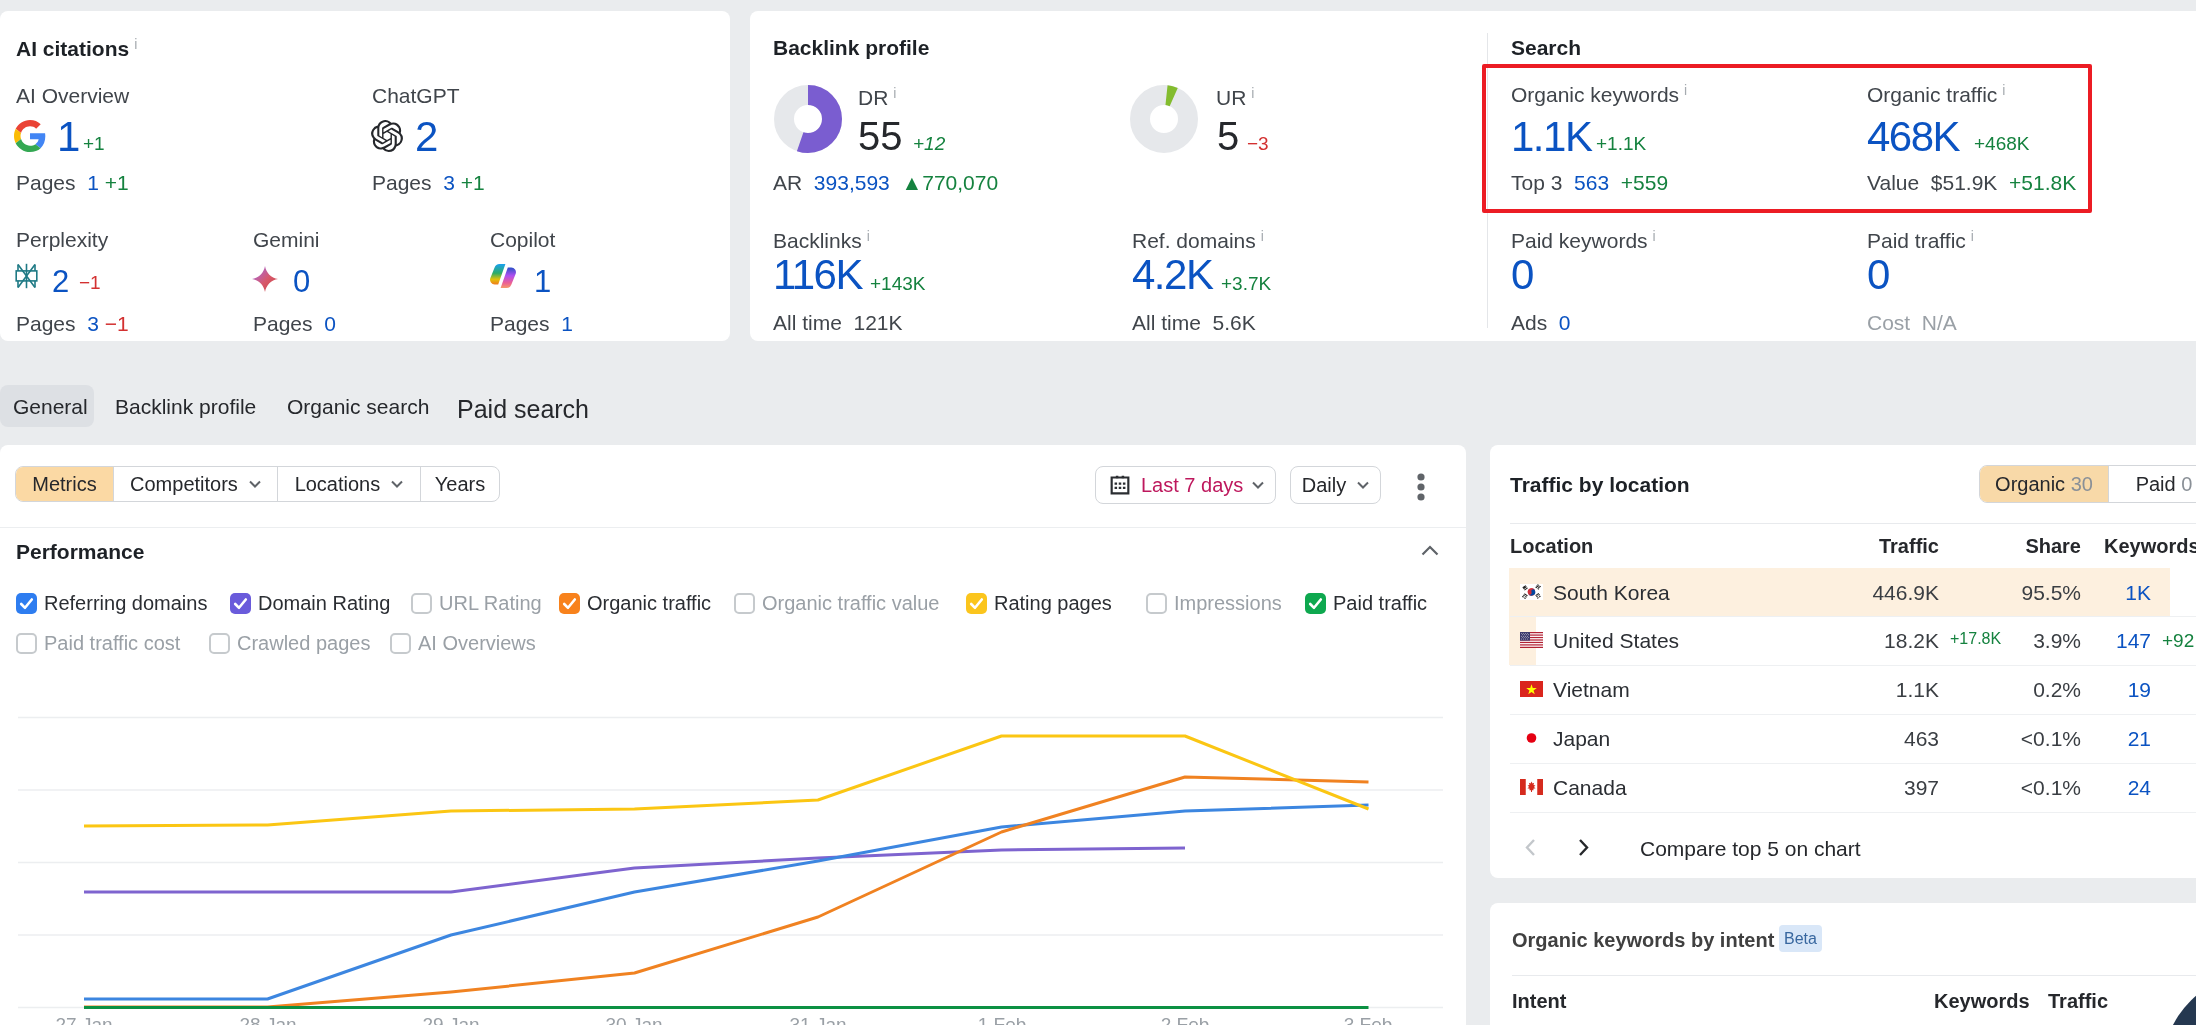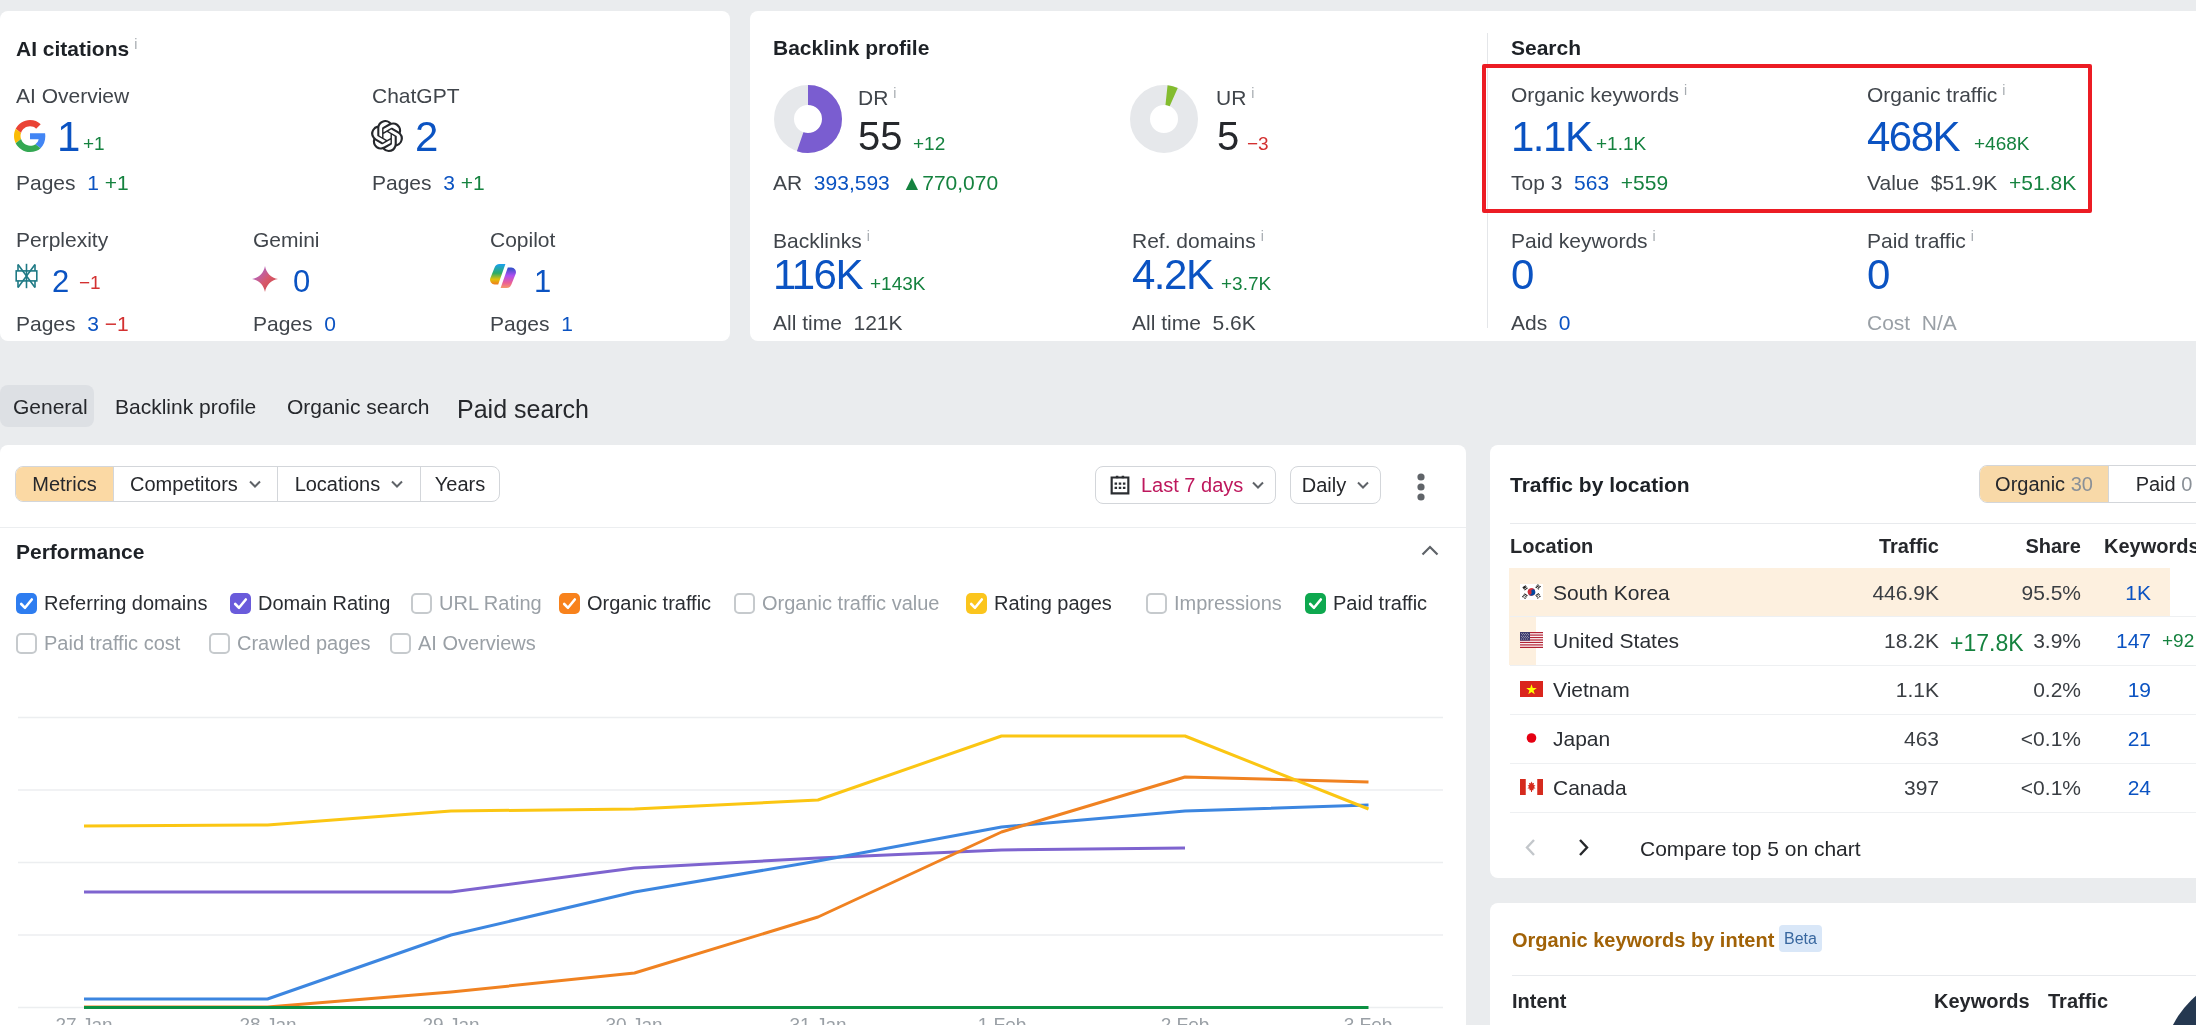--- a/index.html
+++ b/index.html
@@ -99,21 +99,21 @@
 
 <div class="card" style="left:750px; top:11px; width:1470px; height:330px;"></div>
 <div class="abs ctitle" style="left:773px; top:36px;">Backlink profile</div>
 
 <svg class="abs" style="left:774px; top:85px;" width="68" height="68" viewBox="0 0 68 68">
 <circle cx="34" cy="34" r="24" fill="none" stroke="#e6e8eb" stroke-width="20"></circle>
 <circle cx="34" cy="34" r="24" fill="none" stroke="#7a5dd0" stroke-width="20" stroke-dasharray="82.9 150.8" transform="rotate(-90 34 34)"></circle>
 </svg>
 <div class="abs t21" style="left:858px; top:85px;">DR<span class="sup">i</span></div>
 <div class="abs bigd" style="left:858px; top:116px;">55</div>
-<div class="abs ann green" style="left:913px; top:133px;">+12</div>
+<div class="abs ann green" style="left:913px; top:133px;font-style:italic;">+12</div>
 <div class="abs t21" style="left:773px; top:171px;">AR&nbsp; <span class="blue">393,593</span>&nbsp; <span class="green">▲770,070</span></div>
 
 <svg class="abs" style="left:1130px; top:85px;" width="68" height="68" viewBox="0 0 68 68">
 <circle cx="34" cy="34" r="24" fill="none" stroke="#e6e8eb" stroke-width="20"></circle>
 <circle cx="34" cy="34" r="24" fill="none" stroke="#83bc2e" stroke-width="20" stroke-dasharray="7.5 150.8" transform="rotate(-84 34 34)"></circle>
 </svg>
 <div class="abs t21" style="left:1216px; top:85px;">UR<span class="sup">i</span></div>
 <div class="abs bigd" style="left:1217px; top:116px;">5</div>
 <div class="abs ann red" style="left:1247px; top:133px;">−3</div>
 <div class="abs t21" style="left:773px; top:228px;">Backlinks<span class="sup">i</span></div>
@@ -315,21 +315,21 @@
         <circle cx="6.5" cy="5.6" r="0.45"></circle>
         <circle cx="8.5" cy="5.6" r="0.45"></circle>
         <circle cx="1.5" cy="7" r="0.45"></circle>
         <circle cx="3.5" cy="7" r="0.45"></circle>
         <circle cx="5.5" cy="7" r="0.45"></circle>
         <circle cx="7.5" cy="7" r="0.45"></circle>
       </g>
     </svg></div>
 <div class="abs" style="left:1553px; top:629px; font-size:21px; color:#2b2e33;">United States</div>
 <div class="abs" style="left:1809px; top:629px; width:130px; text-align:right; font-size:21px; color:#3a3e43;">18.2K</div>
-<div class="abs green" style="left:1950px; top:630px; font-size:23px;">+17.8K</div>
+<div class="abs green" style="left:1950px; top:630px; font-size:16px;">+17.8K</div>
 <div class="abs" style="left:1981px; top:629px; width:100px; text-align:right; font-size:21px; color:#3a3e43;">3.9%</div>
 <div class="abs blue" style="left:2071px; top:629px; width:80px; text-align:right; font-size:21px;">147</div>
 <div class="abs green" style="left:2162px; top:630px; font-size:19px;">+92</div>
 <div class="abs" style="left:1520px; top:681px;"><svg width="23" height="16" viewBox="0 0 23 16">
       <rect width="23" height="16" fill="#da251d"></rect>
       <path d="M11.5 3.2 l1.25 3.85 h4.05 l-3.28 2.38 l1.25 3.85 l-3.27-2.38 l-3.27 2.38 l1.25-3.85 l-3.28-2.38 h4.05z" fill="#ffff00"></path>
     </svg></div>
 <div class="abs" style="left:1553px; top:678px; font-size:21px; color:#2b2e33;">Vietnam</div>
 <div class="abs" style="left:1809px; top:678px; width:130px; text-align:right; font-size:21px; color:#3a3e43;">1.1K</div>
 <div class="abs" style="left:1981px; top:678px; width:100px; text-align:right; font-size:21px; color:#3a3e43;">0.2%</div>
@@ -355,20 +355,20 @@
 
 <svg class="abs" style="left:1524px; top:838px;" width="12" height="19" viewBox="0 0 12 19" fill="none" stroke="#c3c7cb" stroke-width="2.4">
     <path d="M10 2 L3 9.5 L10 17"></path>
   </svg>
 <svg class="abs" style="left:1578px; top:838px;" width="12" height="19" viewBox="0 0 12 19" fill="none" stroke="#26282c" stroke-width="2.4">
     <path d="M2 2 L9 9.5 L2 17"></path>
   </svg>
 <div class="abs" style="left:1640px; top:837px; font-size:21px; color:#26282c;">Compare top 5 on chart</div>
 
 <div class="card" style="left:1490px; top:903px; width:730px; height:140px;"></div>
-<div class="abs b" style="left:1512px; top:929px; font-size:20px; color:#a16207;">Organic keywords by intent</div>
+<div class="abs b" style="left:1512px; top:929px; font-size:20px; color:#404040;">Organic keywords by intent</div>
 <div class="abs" style="left:1779px; top:925px; width:43px; height:27px; background:#d9e7f8; border-radius:4px; font-size:16px; color:#38679f; display:flex; align-items:center; justify-content:center;">Beta</div>
 <div class="abs" style="left:1512px; top:975px; width:684px; height:1px; background:#e8eaed;"></div>
 <div class="abs b" style="left:1512px; top:990px; font-size:20px; color:#26282c;">Intent</div>
 <div class="abs b" style="left:1934px; top:990px; font-size:20px; color:#26282c;">Keywords</div>
 <div class="abs b" style="left:2048px; top:990px; font-size:20px; color:#26282c;">Traffic</div>
 
 <div class="abs" style="left:2162px; top:972px; width:196px; height:196px; border-radius:50%; background:#253850;"></div>
 
 </body></html>

